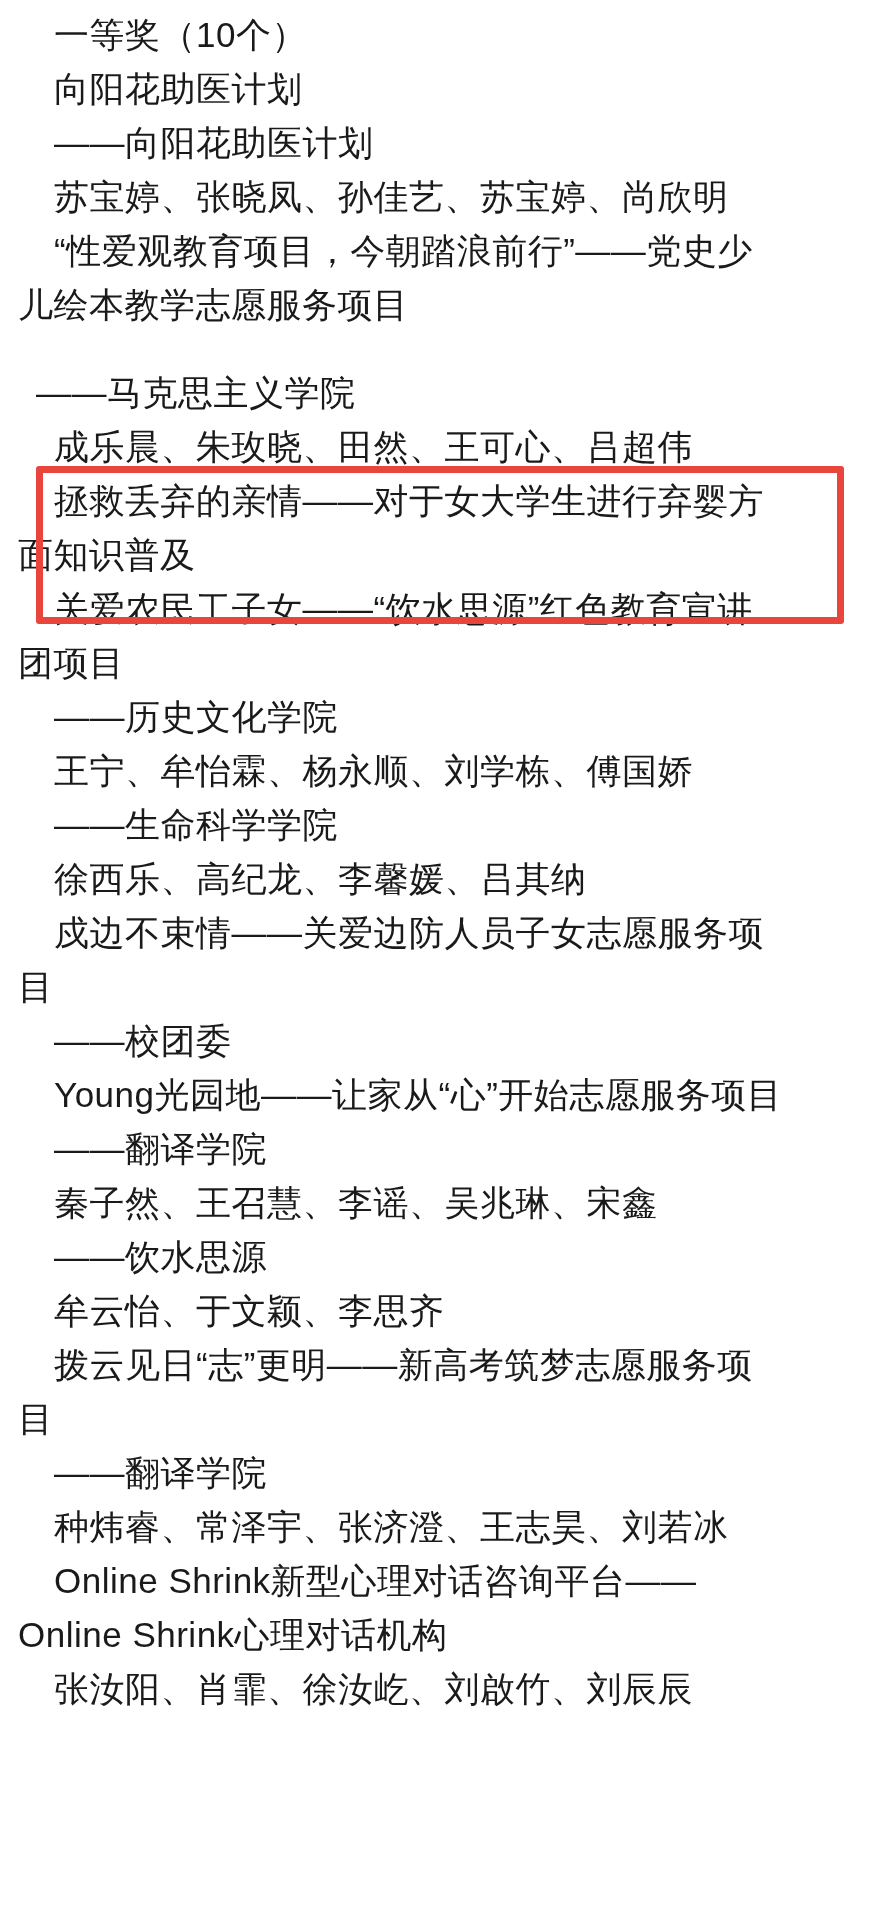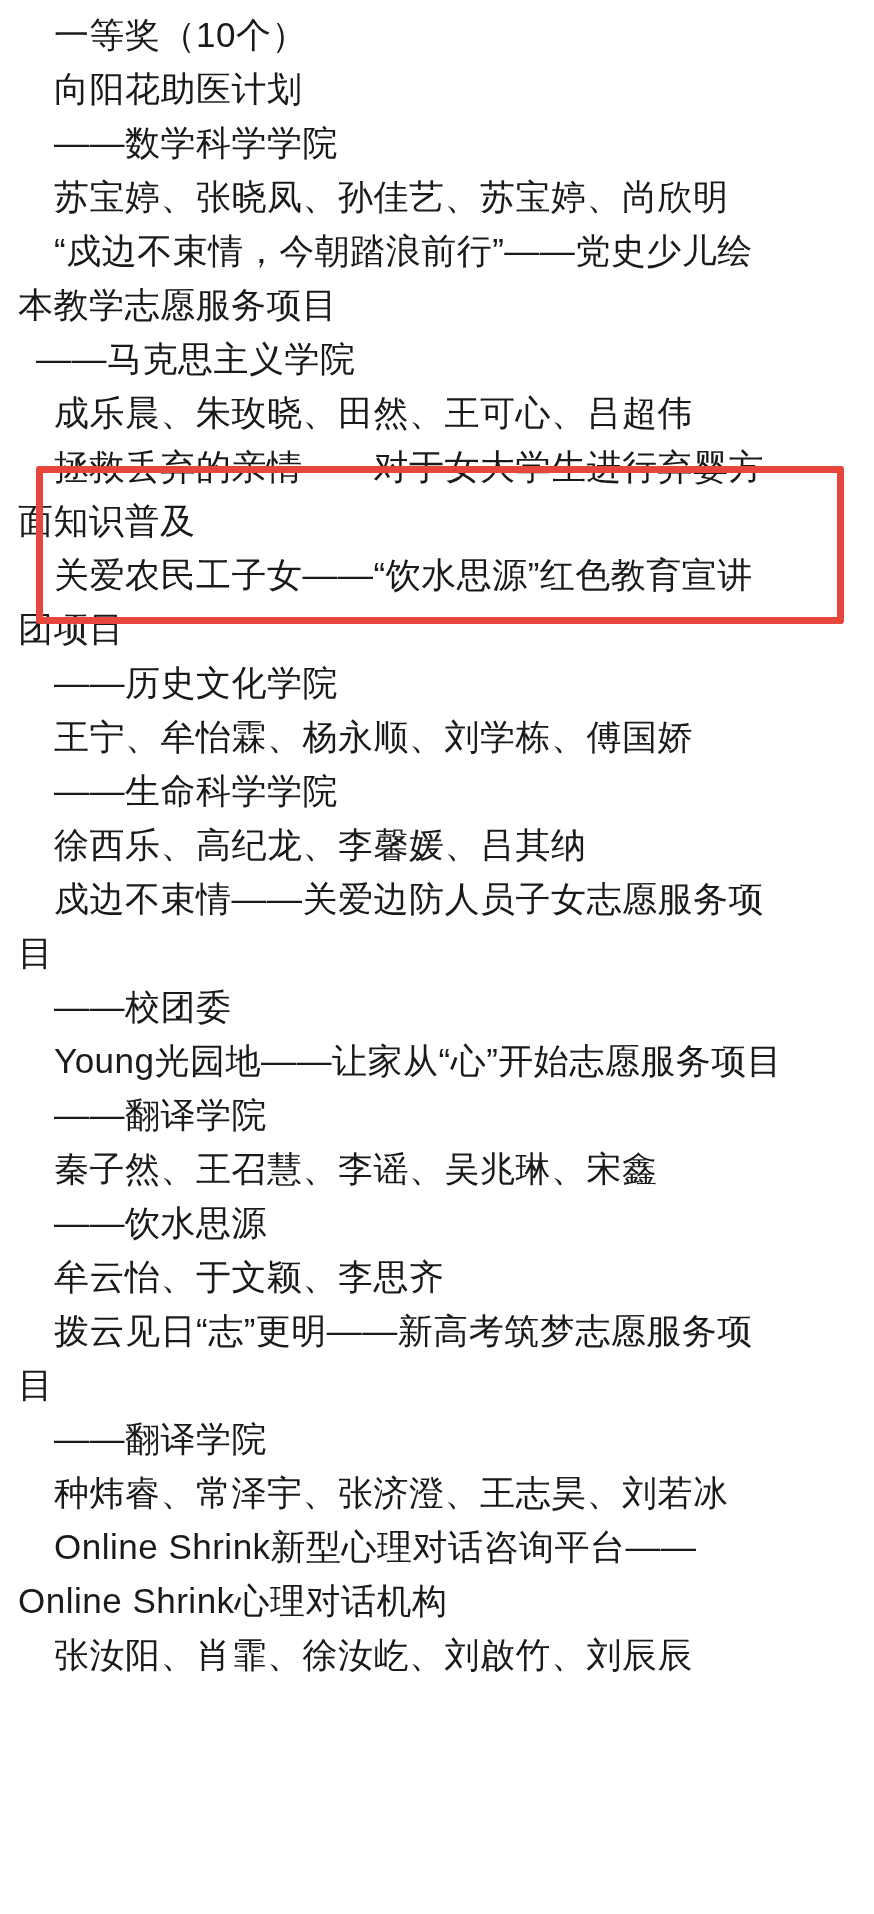--- a/index.html
+++ b/index.html
@@ -27,20 +27,21 @@
     letter-spacing: 0.5px;
     white-space: pre-wrap;
     word-break: break-word;
     font-weight: 400;
   }
   .indent {
     text-indent: 36px;
   }
   .indent-small {
     text-indent: 18px;
+    margin-top: 34px;
   }
   
   #highlight-box {
     position: absolute;
     left: 36px;
     top: 466px;
     width: 808px;
     height: 158px;
     border: 7px solid #e8453c;
     border-radius: 3px;
@@ -48,23 +49,23 @@
     pointer-events: none;
   }
 </style>
 </head>
 <body>
 
 <div id="doc">
 
   <div class="line indent">一等奖（10个）</div>
   <div class="line indent">向阳花助医计划</div>
-  <div class="line indent">——数学科学学院</div>
+  <div class="line indent">——向阳花助医计划</div>
   <div class="line indent">苏宝婷、张晓凤、孙佳艺、苏宝婷、尚欣明</div>
-  <div class="line indent">“戍边不束情，今朝踏浪前行”——党史少儿绘本教学志愿服务项目</div>
+  <div class="line indent">“性爱观教育项目，今朝踏浪前行”——党史少儿绘本教学志愿服务项目</div>
   <div class="line indent-small">——马克思主义学院</div>
   <div class="line indent">成乐晨、朱玫晓、田然、王可心、吕超伟</div>
   <div class="line indent">拯救丢弃的亲情——对于女大学生进行弃婴方面知识普及</div>
   <div class="line indent">关爱农民工子女——“饮水思源”红色教育宣讲团项目</div>
   <div class="line indent">——历史文化学院</div>
   <div class="line indent">王宁、牟怡霖、杨永顺、刘学栋、傅国娇</div>
   <div class="line indent">——生命科学学院</div>
   <div class="line indent">徐西乐、高纪龙、李馨媛、吕其纳</div>
   <div class="line indent">戍边不束情——关爱边防人员子女志愿服务项目</div>
   <div class="line indent">——校团委</div>

